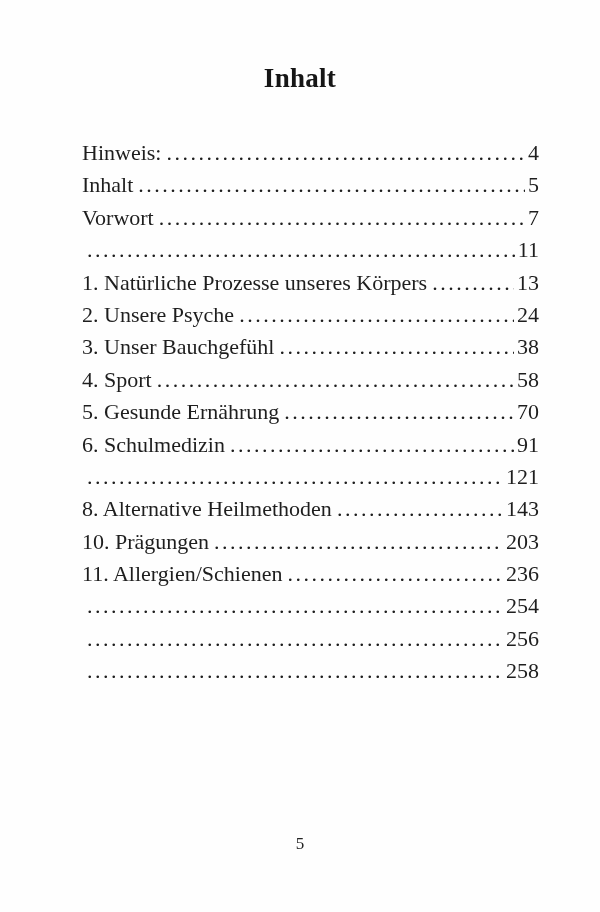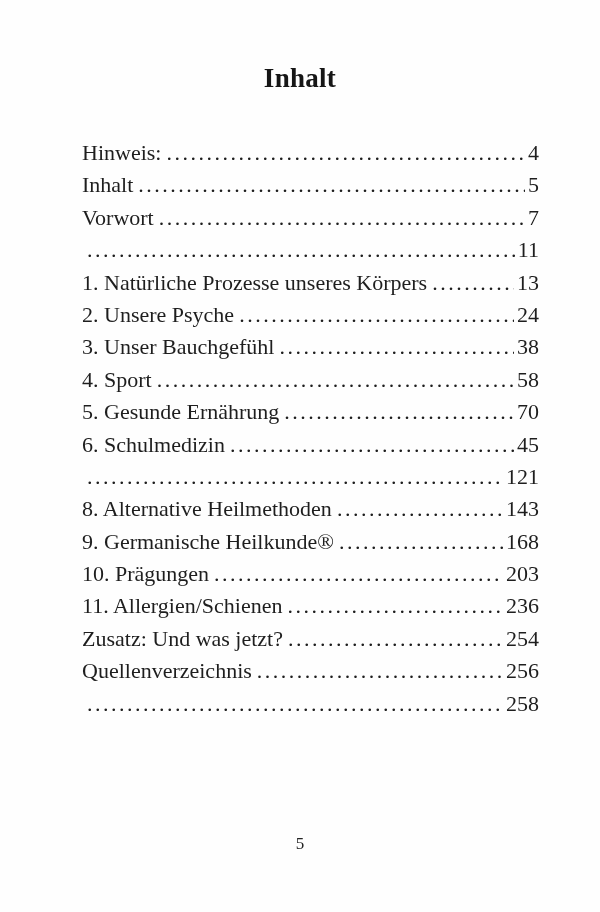--- a/index.html
+++ b/index.html
@@ -126,60 +126,53 @@
 
   <div class="toc-row">
     <span class="toc-label">5. Gesunde Ernährung</span>
     <span class="toc-dots"></span>
     <span class="toc-page">70</span>
   </div>
 
   <div class="toc-row">
     <span class="toc-label">6. Schulmedizin</span>
     <span class="toc-dots"></span>
-    <span class="toc-page">45</span>
+    <span class="toc-page">91</span>
   </div>
 
   <div class="toc-row">
     <span class="toc-dots"></span>
     <span class="toc-page">121</span>
   </div>
 
   <div class="toc-row">
     <span class="toc-label">8. Alternative Heilmethoden</span>
     <span class="toc-dots"></span>
     <span class="toc-page">143</span>
   </div>
 
-  <div class="toc-row">
-    <span class="toc-label">9. Germanische Heilkunde®</span>
-    <span class="toc-dots"></span>
-    <span class="toc-page">168</span>
-  </div>
 
   <div class="toc-row">
     <span class="toc-label">10. Prägungen</span>
     <span class="toc-dots"></span>
     <span class="toc-page">203</span>
   </div>
 
   <div class="toc-row">
     <span class="toc-label">11. Allergien/Schienen</span>
     <span class="toc-dots"></span>
     <span class="toc-page">236</span>
   </div>
 
   <div class="toc-row">
-    <span class="toc-label">Zusatz: Und was jetzt?</span>
     <span class="toc-dots"></span>
     <span class="toc-page">254</span>
   </div>
 
   <div class="toc-row">
-    <span class="toc-label">Quellenverzeichnis</span>
     <span class="toc-dots"></span>
     <span class="toc-page">256</span>
   </div>
 
   <div class="toc-row">
     <span class="toc-dots"></span>
     <span class="toc-page">258</span>
   </div>
 </div>
 

